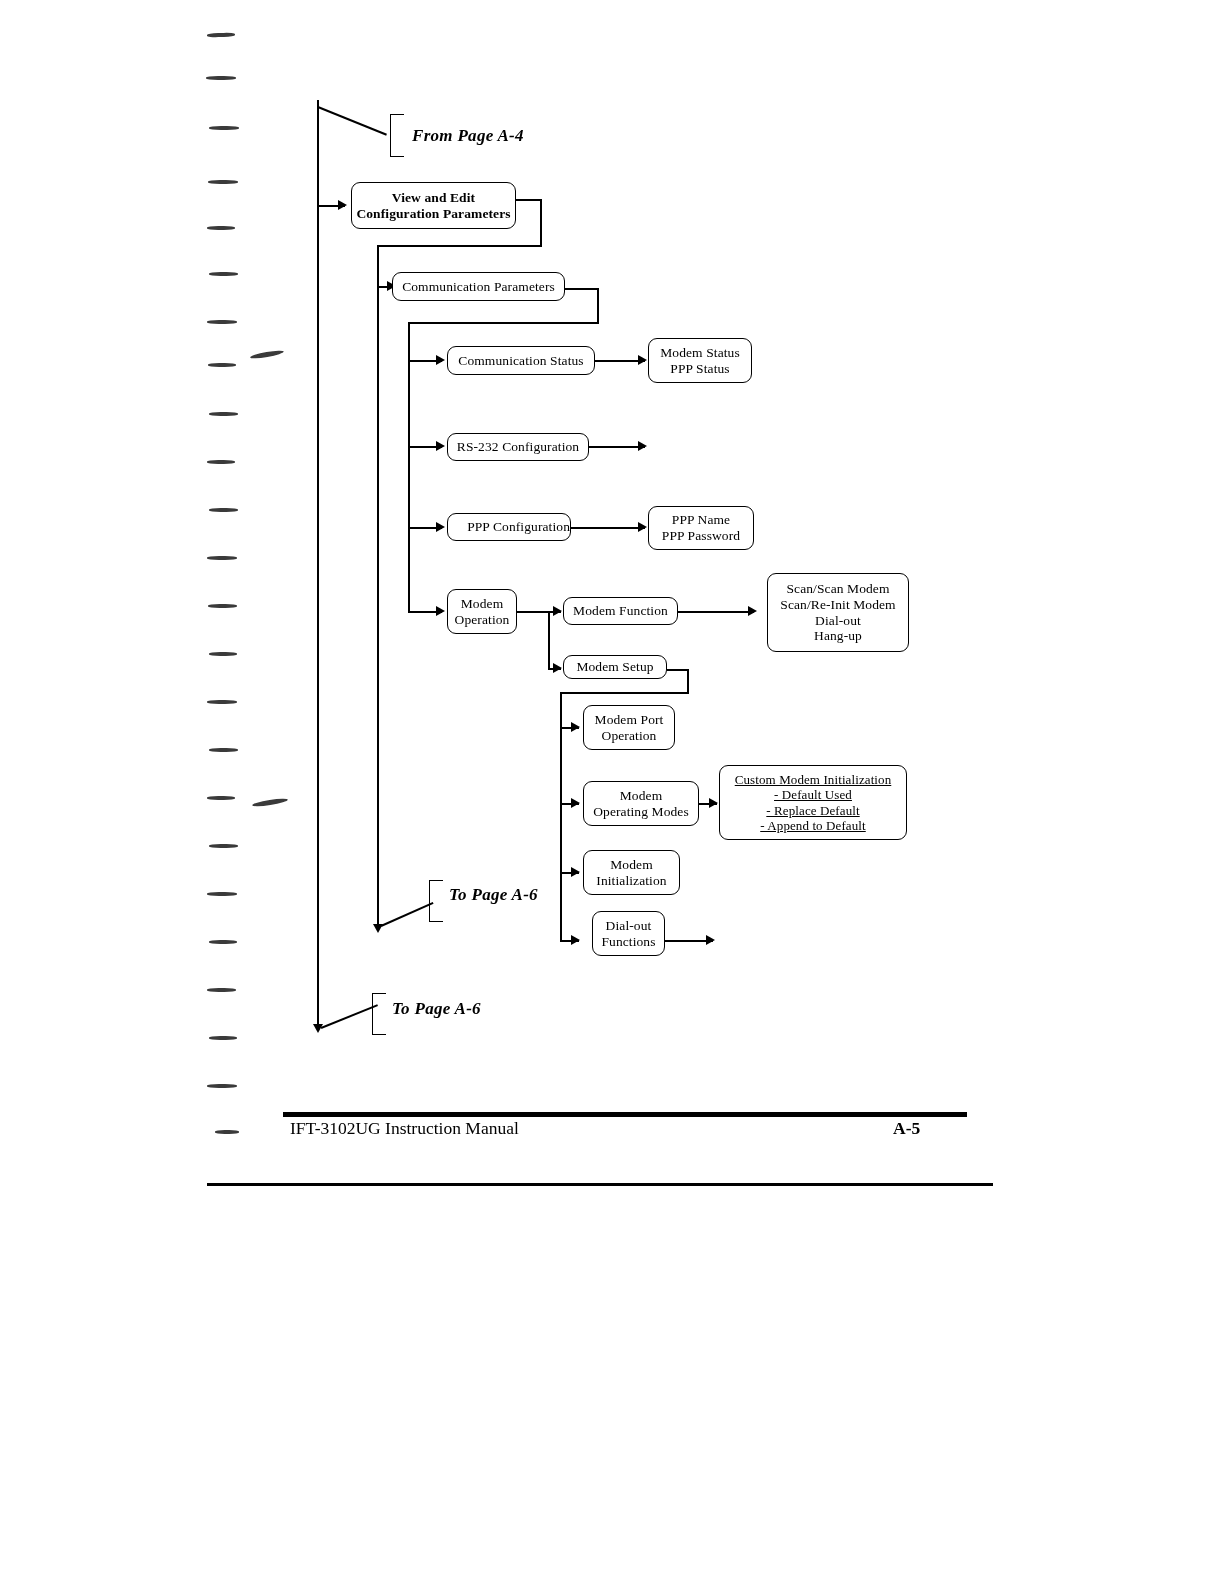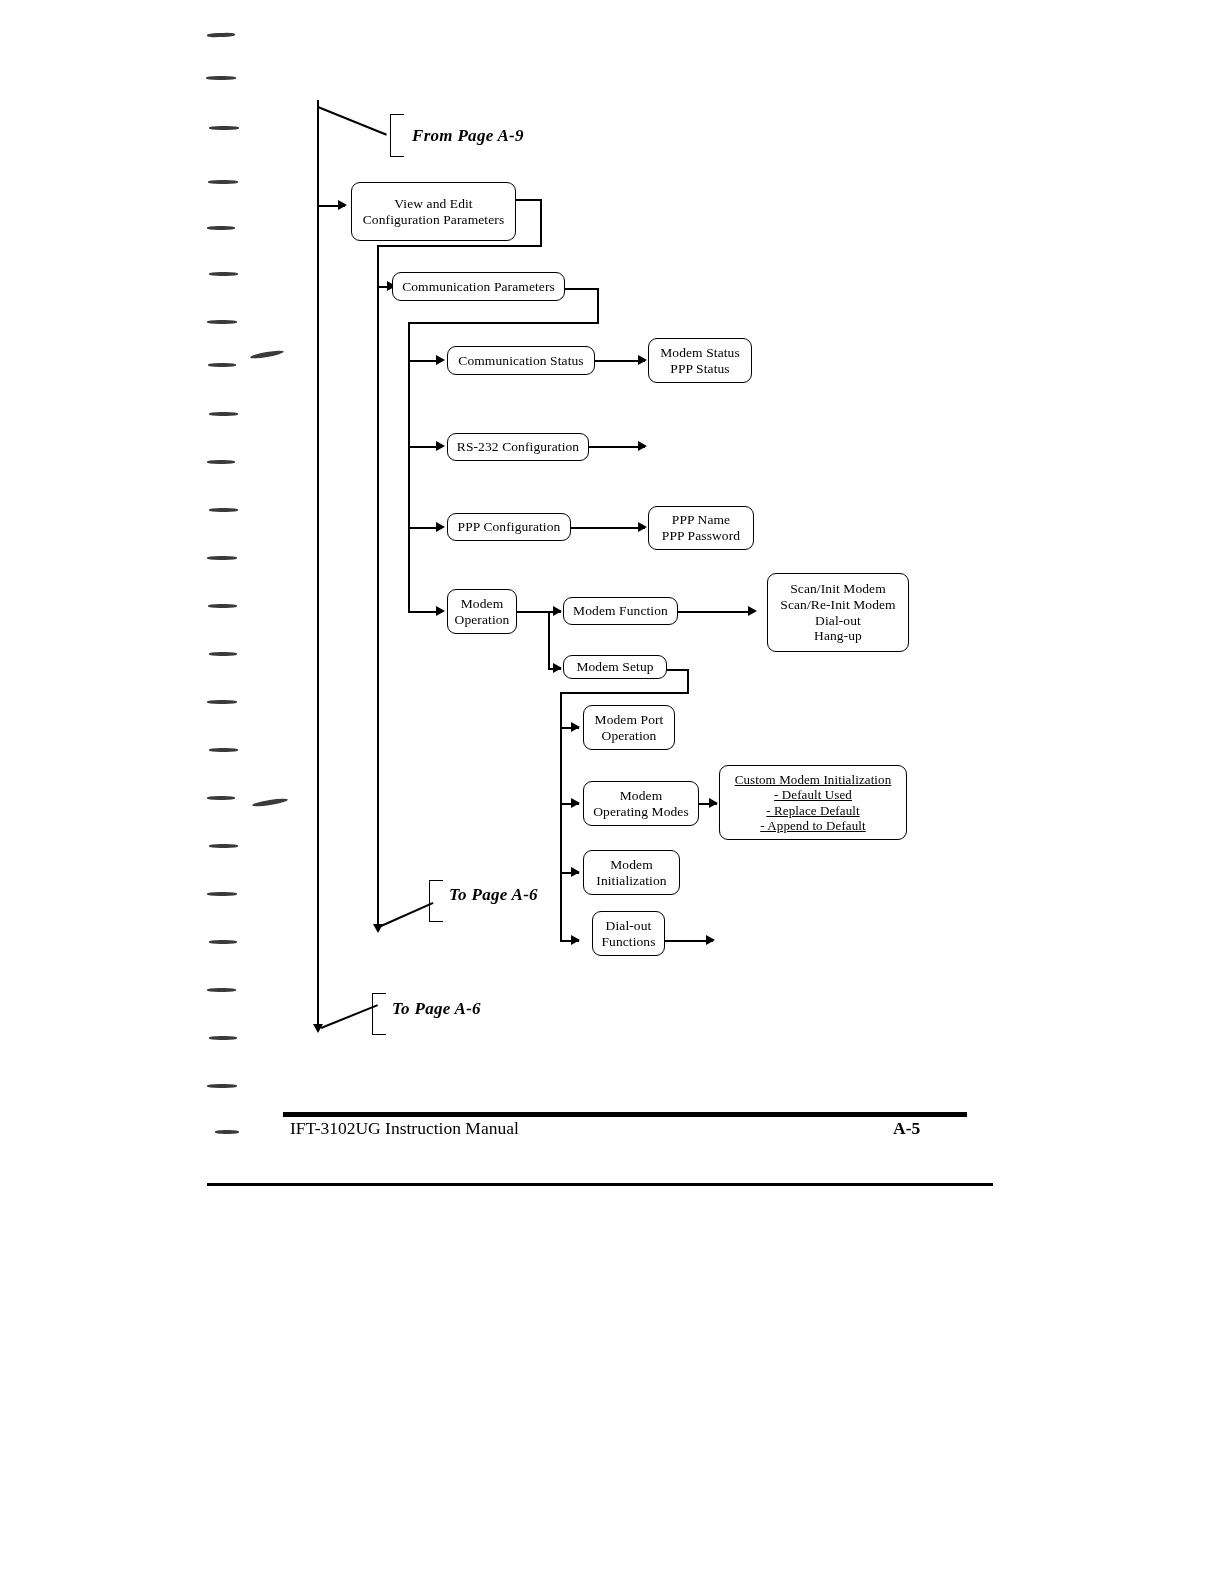--- a/index.html
+++ b/index.html
@@ -73,25 +73,25 @@
   <div class="punch" style="left:207px;top:1084px;width:30px;height:4px;"></div>
   <div class="punch" style="left:215px;top:1130px;width:24px;height:4px;"></div>
   <div class="punch" style="left:250px;top:352px;width:34px;height:5px;border-radius:50%;transform:rotate(-10deg);"></div>
   <div class="punch" style="left:252px;top:800px;width:36px;height:5px;border-radius:50%;transform:rotate(-9deg);"></div>
 
   <div class="v" style="left:317px;top:100px;height:931px;"></div>
   <div class="arrow down" style="left:313px;top:1024px;"></div>
 
   <div class="leader" style="left:318px;top:106px;width:74px;transform:rotate(22deg);"></div>
   <div class="bracket" style="left:390px;top:114px;height:41px;"></div>
-  <div class="pagelink" style="left:412px;top:126px;">From Page A-9</div>
+  <div class="pagelink" style="left:412px;top:126px;">From Page A-4</div>
 
   <div class="h" style="left:317px;top:205px;width:28px;"></div>
   <div class="arrow" style="left:338px;top:200px;"></div>
-  <div class="node" style="left:351px;top:182px;width:165px;height:59px;">
+  <div class="node" style="left:351px;top:182px;width:165px;height:47px;font-weight:bold;">
     <span class="ln">View and Edit</span>
     <span class="ln">Configuration Parameters</span>
   </div>
 
   <div class="h" style="left:516px;top:199px;width:25px;"></div>
   <div class="v" style="left:540px;top:199px;height:48px;"></div>
   <div class="h" style="left:377px;top:245px;width:164px;"></div>
   <div class="v" style="left:377px;top:245px;height:686px;"></div>
   <div class="arrow down" style="left:373px;top:924px;"></div>
 
@@ -121,21 +121,21 @@
   <div class="h" style="left:408px;top:446px;width:34px;"></div>
   <div class="arrow" style="left:436px;top:441px;"></div>
   <div class="node" style="left:447px;top:433px;width:142px;height:28px;">
     <span class="ln">RS-232 Configuration</span>
   </div>
   <div class="h" style="left:589px;top:446px;width:56px;"></div>
   <div class="arrow" style="left:638px;top:441px;"></div>
 
   <div class="h" style="left:408px;top:527px;width:34px;"></div>
   <div class="arrow" style="left:436px;top:522px;"></div>
-  <div class="node" style="left:447px;top:513px;width:124px;height:28px;">
+  <div class="node" style="left:447px;top:513px;width:124px;height:28px;align-items:flex-end;">
     <span class="ln">PPP Configuration</span>
   </div>
   <div class="h" style="left:571px;top:527px;width:74px;"></div>
   <div class="arrow" style="left:638px;top:522px;"></div>
   <div class="node" style="left:648px;top:506px;width:106px;height:44px;">
     <span class="ln">PPP Name</span>
     <span class="ln">PPP Password</span>
   </div>
 
   <div class="h" style="left:408px;top:611px;width:34px;"></div>
@@ -149,21 +149,21 @@
   <div class="v" style="left:548px;top:611px;height:58px;"></div>
 
   <div class="h" style="left:548px;top:611px;width:13px;"></div>
   <div class="arrow" style="left:553px;top:606px;"></div>
   <div class="node" style="left:563px;top:597px;width:115px;height:28px;">
     <span class="ln">Modem Function</span>
   </div>
   <div class="h" style="left:678px;top:611px;width:76px;"></div>
   <div class="arrow" style="left:748px;top:606px;"></div>
   <div class="node" style="left:767px;top:573px;width:142px;height:79px;">
-    <span class="ln">Scan/Init Modem</span>
+    <span class="ln">Scan/Scan Modem</span>
     <span class="ln">Scan/Re-Init Modem</span>
     <span class="ln">Dial-out</span>
     <span class="ln">Hang-up</span>
   </div>
 
   <div class="h" style="left:548px;top:668px;width:13px;"></div>
   <div class="arrow" style="left:553px;top:663px;"></div>
   <div class="node" style="left:563px;top:655px;width:104px;height:24px;">
     <span class="ln">Modem Setup</span>
   </div>

